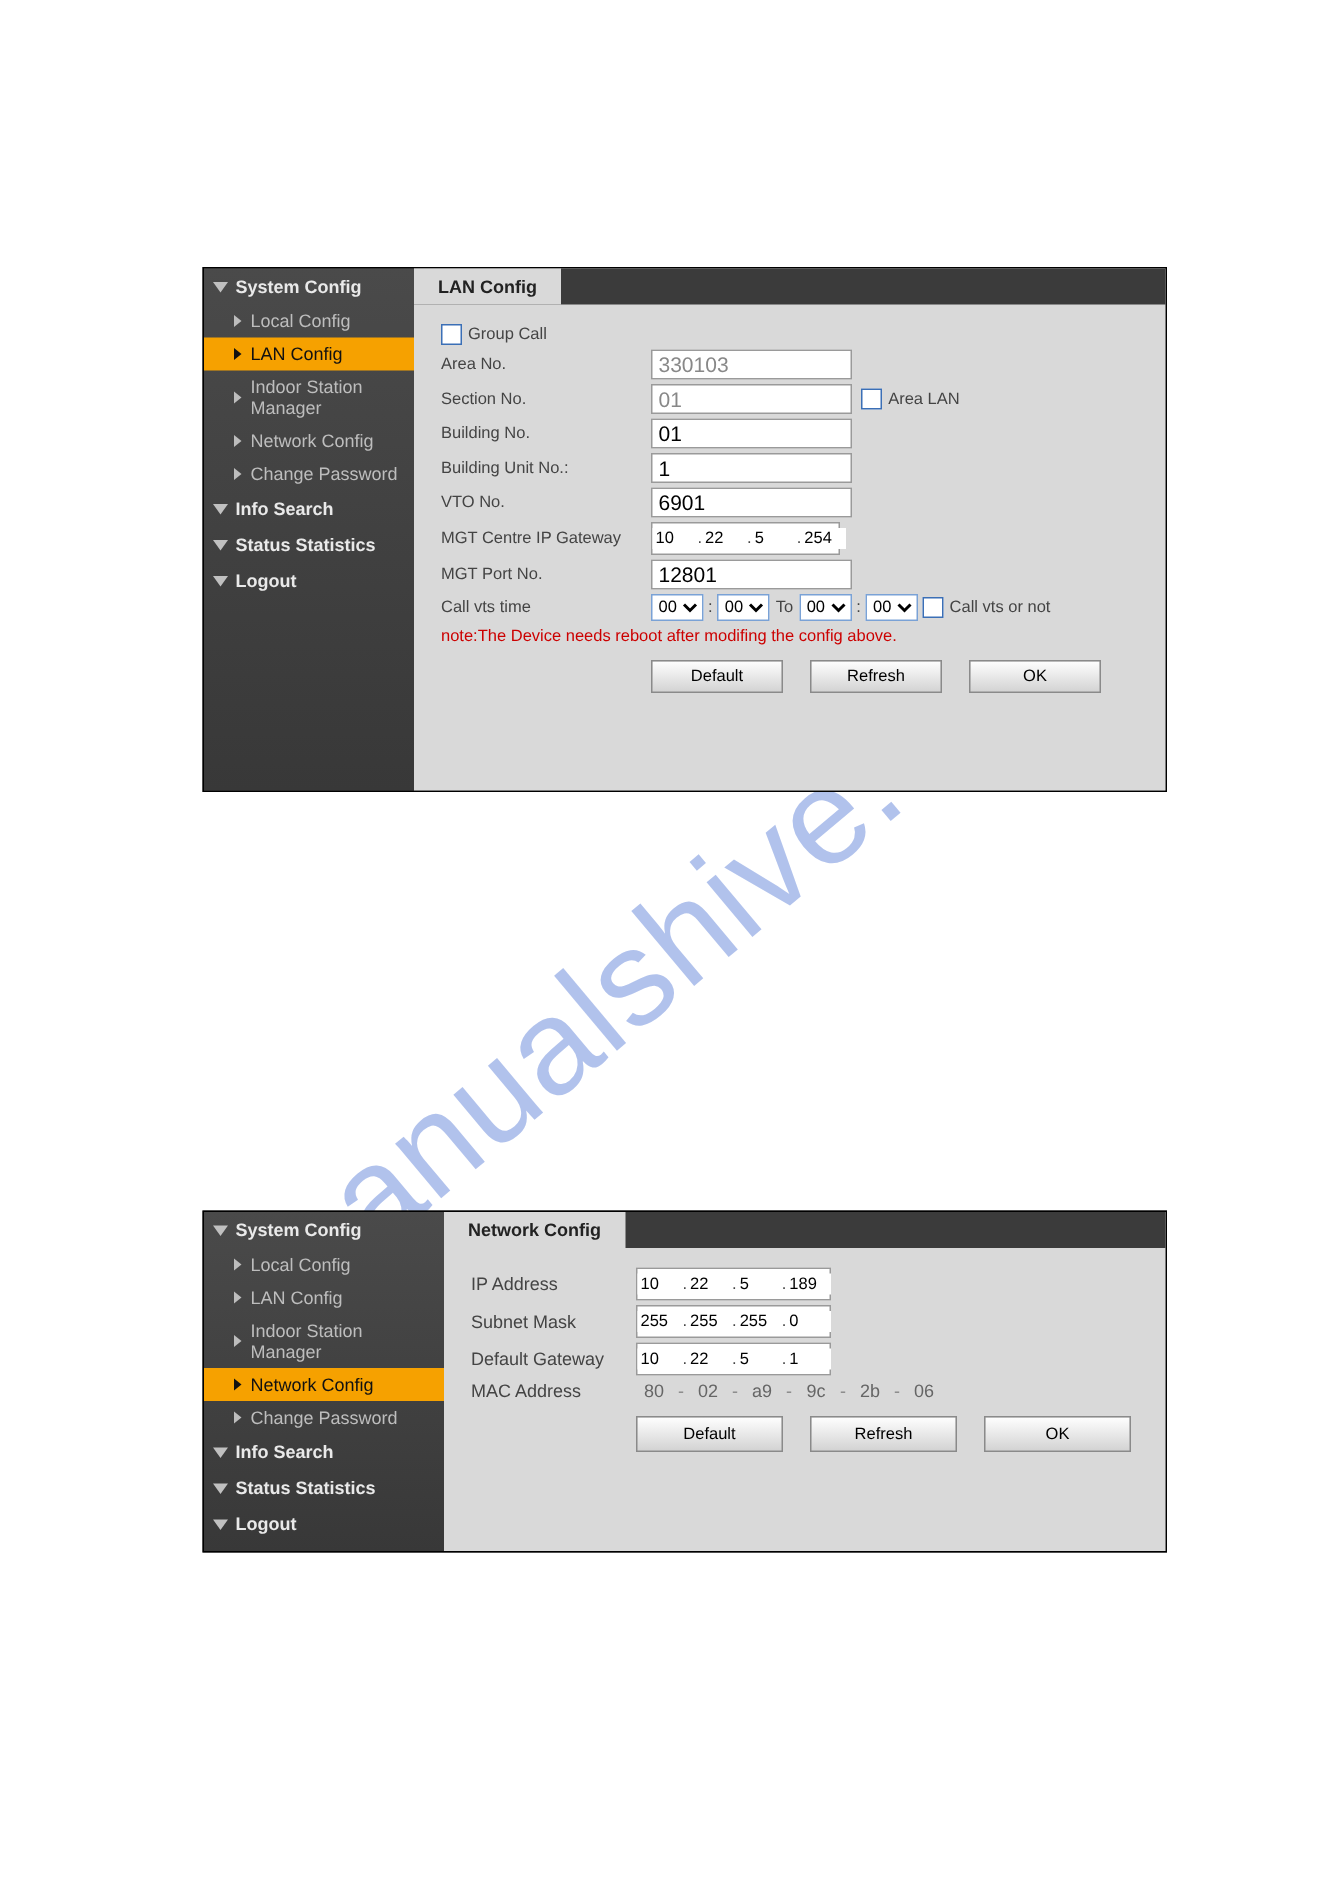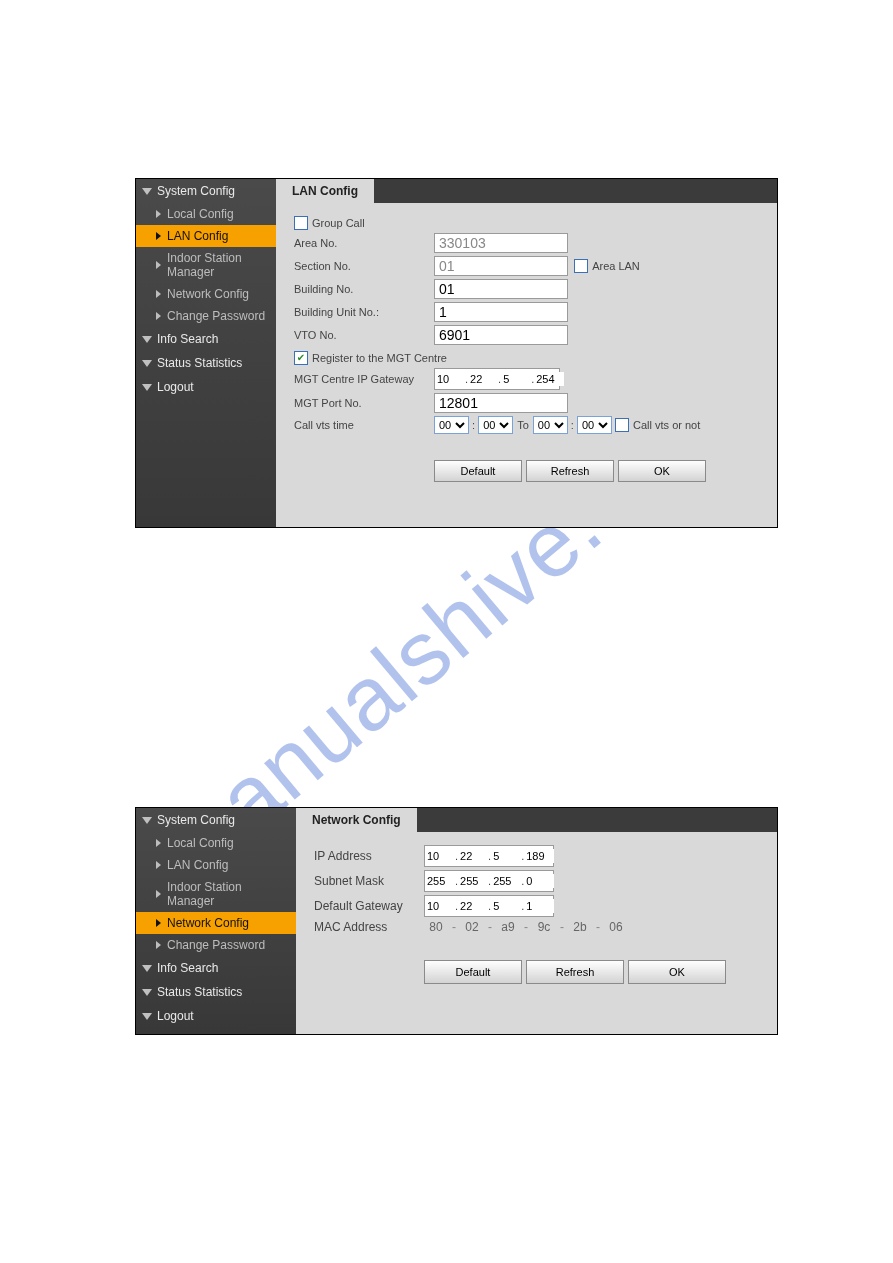--- a/index.html
+++ b/index.html
@@ -3,39 +3,39 @@
 <meta charset="utf-8">
 <style>
 html,body{margin:0;padding:0;background:#fff;font-family:Arial,Helvetica,sans-serif;font-size:12px;color:#444}
 .page{width:893px;height:1263px;position:relative;margin:0 auto;background:#fff}
 .watermark{position:absolute;top:50%;left:50%;transform:translate(-50%,-50%) rotate(-40deg);font-size:90px;font-weight:400;color:#557ad6;opacity:.45;pointer-events:none;letter-spacing:1px;white-space:nowrap}
 .panel{position:absolute;display:flex;border:1px solid #000;background:#3b3b3b}
 .panel.p1{left:135px;top:178px;width:641px;height:348px}
 .panel.p2{left:135px;top:807px;width:641px;height:226px}
 .sidebar{width:140px;background:linear-gradient(#4a4a4a,#383838);color:#cfcfcf}
 .p2 .sidebar{width:160px}
-.sidebar-head{display:flex;align-items:center;gap:5px;padding:5px 6px;font-weight:normal;color:#e9e9e9}
+.sidebar-head{display:flex;align-items:center;gap:5px;padding:5px 6px;font-weight:bold;color:#e9e9e9}
 .sidebar-head .tri{width:0;height:0;border-left:5px solid transparent;border-right:5px solid transparent;border-top:7px solid #c0c0c0}
 .sidebar-item{display:flex;align-items:center;gap:6px;padding:4px 4px 4px 20px;color:#bdbdbd;cursor:pointer}
 .sidebar-item .chev{width:0;height:0;border-top:4px solid transparent;border-bottom:4px solid transparent;border-left:5px solid #bdbdbd}
 .sidebar-item.active{background:#f6a100;color:#111;font-weight:500}
 .sidebar-item.active .chev{border-left-color:#111}
 .content{flex:1;background:#d9d9d9;display:flex;flex-direction:column}
 .tabbar{display:flex;background:#3b3b3b}
 .tab{background:#d9d9d9;color:#222;font-weight:bold;padding:5px 16px}
 .body{padding:10px 18px;font-size:11px;color:#444}
 .row{display:flex;align-items:center;margin:3px 0}
 .lbl{width:140px}
 .inp{border:1px solid #9a9a9a;background:#fff;height:18px;padding:0 4px;font-size:14px;width:124px}
 .inp.ro{color:#888}
 .cb{width:12px;height:12px;border:1px solid #3b6fb6;background:#fff;margin-right:4px;display:inline-flex;align-items:center;justify-content:center}
 .cb.checked::after{content:"✔";color:#2a8a2a;font-size:10px;line-height:10px}
 .sel{border:1px solid #7aa2d6;background:#fff;height:18px;font-size:11px}
 .note{color:#c00;font-size:11px;margin-top:4px}
-.btnrow{display:flex;gap:4px;margin-top:26px;justify-content:center}
+.btnrow{display:flex;gap:18px;margin-top:10px;justify-content:center}
 .btn{width:88px;height:22px;border:1px solid #8a8a8a;background:linear-gradient(#fefefe,#d3d3d3);font-size:11px;cursor:pointer}
 .btn.dis{color:#888;cursor:default}
 .ipbox{display:flex;align-items:center;border:1px solid #9a9a9a;background:#fff;height:20px;width:124px}
 .ipbox input{border:none;width:26px;text-align:left;font-size:11px;outline:none}
 .ipbox .dot{font-size:11px}
 .macrow{display:flex;align-items:center;gap:4px}
 .macrow .oct{width:24px;text-align:center;color:#666}
 .macrow .dash{color:#888}
 .p2 .lbl{width:110px;font-size:12px}
 .p2 .ipbox{width:128px}
@@ -104,24 +104,20 @@
             <input class="inp" value="01" style="">
           </div>
       <div class="row">
             <span class="lbl">Building Unit No.:</span>
             <input class="inp" value="1" style="">
           </div>
       <div class="row">
             <span class="lbl">VTO No.</span>
             <input class="inp" value="6901" style="">
           </div>
-      <div class="row" style="margin-top:6px">
-            <span class="cb checked"></span>
-            <span>Register to the MGT Centre</span>
-          </div>
       <div class="row">
             <span class="lbl">MGT Centre IP Gateway</span>
         <div class="ipbox">
           <input value="10" style="">
               <span class="dot">.</span>
           <input value="22" style="">
               <span class="dot">.</span>
           <input value="5" style="">
               <span class="dot">.</span>
           <input value="254" style="">
@@ -134,20 +130,21 @@
       <div class="row"><span class="lbl">Call vts time</span>
         <select class="sel"><option>00</option></select>
         <span>&nbsp;:&nbsp;</span>
         <select class="sel"><option>00</option></select>
         <span style="padding:0 4px">To</span>
         <select class="sel"><option>00</option></select>
         <span>&nbsp;:&nbsp;</span>
         <select class="sel"><option>00</option></select>
         &nbsp;<span class="cb"></span><span>Call vts or not</span>
       </div>
+      <div class="note">note:The Device needs reboot after modifing the config above.</div>
       <div class="btnrow" style="margin-left:140px;justify-content:flex-start">
         <button class="btn">Default</button>
         <button class="btn">Refresh</button>
         <button class="btn">OK</button>
       </div>
     </div>
   </div>
 </div>
 
 <div class="panel p2">

